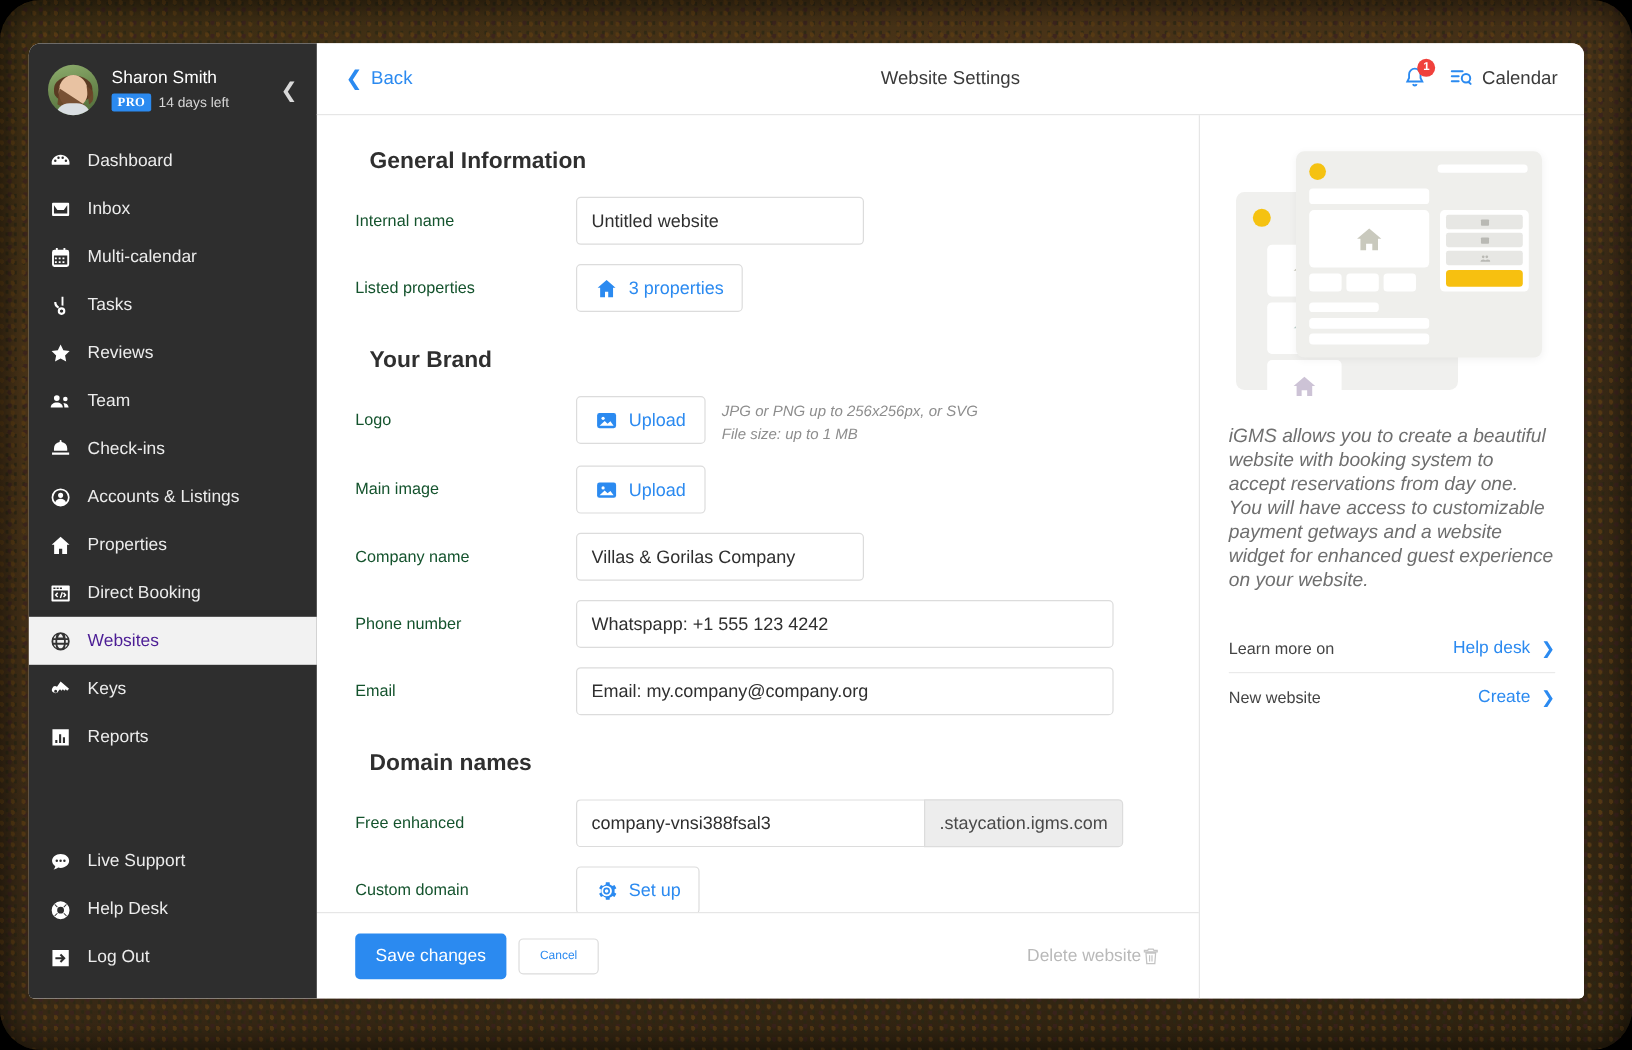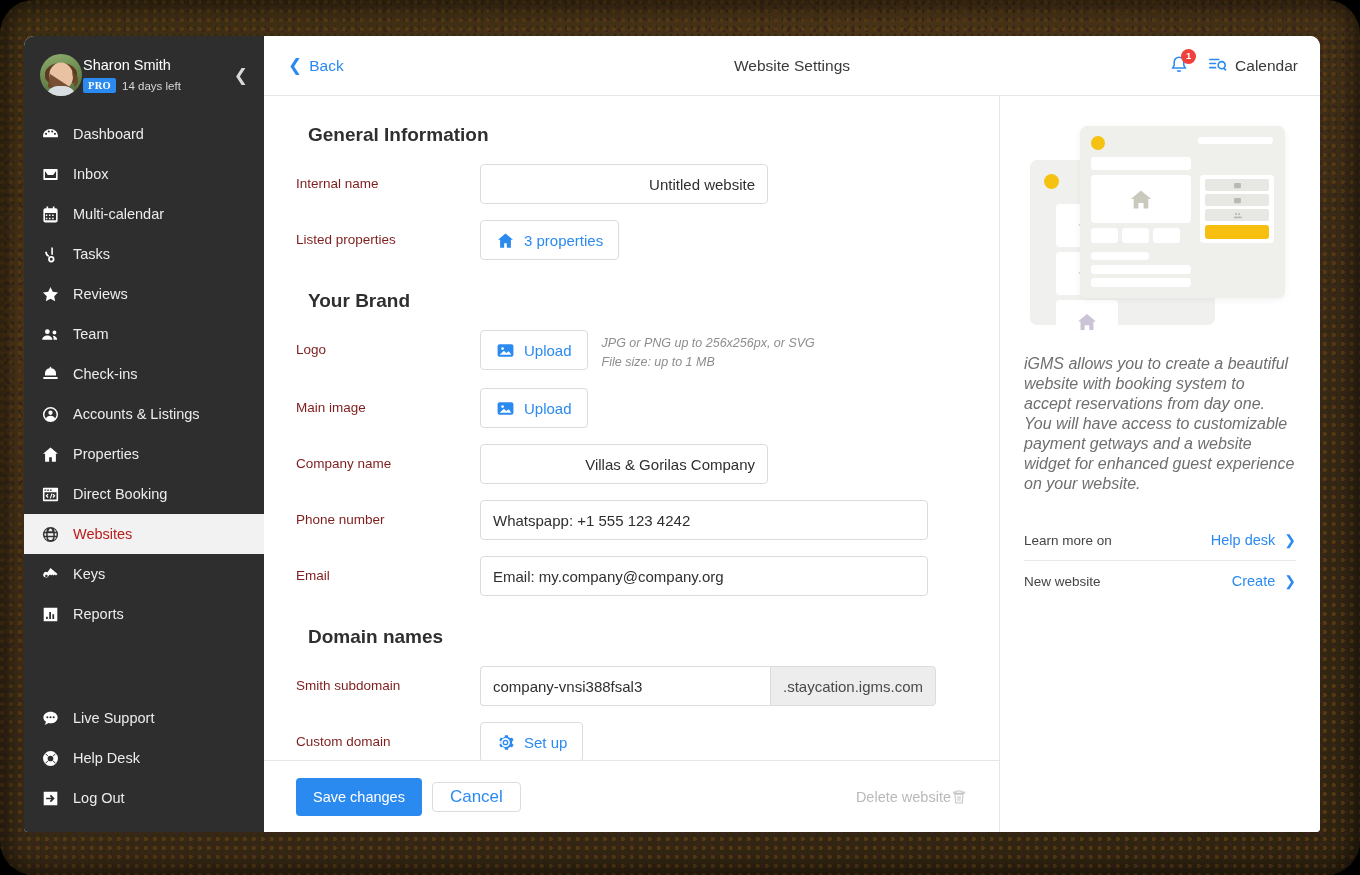--- a/index.html
+++ b/index.html
@@ -42,21 +42,21 @@
     width: 240px; flex: 0 0 240px;
     background: #2e2e2e;
     color: #e9e9e9;
     display: flex; flex-direction: column;
     padding-top: 6px;
     position: relative;
   }
   .profile {
     display: flex; align-items: center;
     padding: 12px 12px 14px 16px;
-    gap: 1px;
+    gap: 11px;
   }
   .avatar {
     width: 42px; height: 42px; border-radius: 50%;
     flex: 0 0 42px; overflow:hidden; position: relative;
     background: linear-gradient(165deg,#8fae6e 0%, #6f8d52 45%, #4e6a38 100%);
   }
   .avatar .face{
     position:absolute; left:50%; top:52%; transform:translate(-50%,-50%);
     width:24px;height:27px;border-radius:50% 50% 46% 46%;
     background:#e8c2a2;
@@ -89,21 +89,21 @@
     margin-left: auto; color: #d9d9d9; font-size: 17px; padding: 0 4px 0 0;
     cursor: pointer; line-height: 1;
   }
 
   .nav { margin-top: 4px; }
   .nav-item {
     display: flex; align-items: center; gap: 13px;
     height: 40px; padding: 0 16px;
     font-size: 14.5px; color: #ececec; cursor: pointer;
   }
-  .nav-item.active { background: #f2f2f2; color: #b91c1c; }
+  .nav-item.active { background: #f2f2f2; color: #4c1d95; }
   .nav-item.active .ic { color: #333; }
   .ic { width: 20px; height: 20px; flex: 0 0 20px; display:flex; align-items:center; justify-content:center; color:#fff; }
   .ic svg { width: 19px; height: 19px; fill: currentColor; display:block; }
   .nav-bottom { margin-top: auto; padding-bottom: 14px; }
 
   
   .main { flex: 1; display: flex; flex-direction: column; min-width:0; background:#fff; }
 
   .topbar {
     height: 60px; flex: 0 0 60px;
@@ -134,29 +134,29 @@
   .cal-label { font-size: 15.5px; color: #3a3a3a; }
 
   .body-row { flex: 1; display: flex; min-height: 0; }
 
   
   .form-col { width: 736px; flex: 0 0 736px; display: flex; flex-direction: column; border-right: 1px solid #e6e6e6; min-height:0;}
   .form-scroll { flex: 1; overflow: hidden; padding: 24px 32px 10px; }
   .sect-title { font-size: 19px; font-weight: bold; color: #2f2f2f; margin: 4px 12px 18px; }
   .sect-title.second { margin-top: 30px; }
   .frow { display: flex; align-items: flex-start; margin-bottom: 16px; }
-  .flabel { width: 184px; flex: 0 0 184px; font-size: 13.5px; color: #7f1d1d; padding-top: 12px; }
+  .flabel { width: 184px; flex: 0 0 184px; font-size: 13.5px; color: #14532d; padding-top: 12px; }
   .fctl { flex: 1; min-width: 0; display:flex; align-items:flex-start; }
 
   .tinput {
     height: 40px; border: 1px solid #dcdcdc; border-radius: 4px;
     background: #fff; font-size: 15px; color: #2f2f2f;
     padding: 0 12px; font-family: inherit; outline: none;
   }
-  .tinput.w-short { width: 288px; text-align: right; }
+  .tinput.w-short { width: 240px; }
   .tinput.w-long { width: 448px; }
 
   .chipbtn {
     display: inline-flex; align-items: center; gap: 9px;
     height: 40px; padding: 0 15px;
     border: 1px solid #dcdcdc; border-radius: 4px; background: #fff;
     color: #2b8af0; font-size: 15px; cursor: pointer; font-family: inherit;
   }
   .chipbtn svg { width: 19px; height: 19px; }
   .hint { margin-left: 14px; padding-top: 4px; font-size: 12.5px; color: #8d8d8d; font-style: italic; line-height: 19px; }
@@ -177,21 +177,21 @@
     border-top: 1px solid #e6e6e6;
     height: 72px; flex: 0 0 72px;
     display: flex; align-items: center; padding: 0 32px; gap: 10px;
   }
   .btn-primary {
     background: #2b8af0; color: #fff; border: none; border-radius: 4px;
     height: 38px; padding: 0 17px; font-size: 14.5px; cursor: pointer; font-family: inherit;
   }
   .btn-secondary {
     background: #fff; color: #2b8af0; border: 1px solid #dcdcdc; border-radius: 4px;
-    height: 30px; padding: 0 17px; font-size: 17px; cursor: pointer; font-family: inherit;
+    height: 30px; padding: 0 17px; font-size: 10px; cursor: pointer; font-family: inherit;
   }
   .delete-link {
     margin-left: auto; display: flex; align-items: center; 
     color: #b9b9b9; font-size: 14.5px; cursor: pointer;
   }
   .delete-link svg { width: 16px; height: 18px; fill: #c4c4c4; }
 
   
   .info-col { flex: 1; padding: 22px 24px; min-width: 0; }
   .illus { width: 272px; height: 218px; margin: 0 auto 18px; position: relative; }
@@ -496,21 +496,21 @@
           <div class="frow">
             <div class="flabel">Email</div>
             <div class="fctl">
               <input class="tinput w-long" value="Email: my.company@company.org" placeholder="Email" style="">
             </div>
           </div>
 
           <h2 class="sect-title second">Domain names</h2>
 
           <div class="frow">
-            <div class="flabel">Smith subdomain</div>
+            <div class="flabel">Free enhanced</div>
             <div class="fctl">
               <div class="domain-group">
                 <input class="tinput" value="company-vnsi388fsal3" placeholder="subdomain" style="">
                 <div class="domain-suffix">.staycation.igms.com</div>
               </div>
             </div>
           </div>
 
           <div class="frow">
             <div class="flabel">Custom domain</div>

